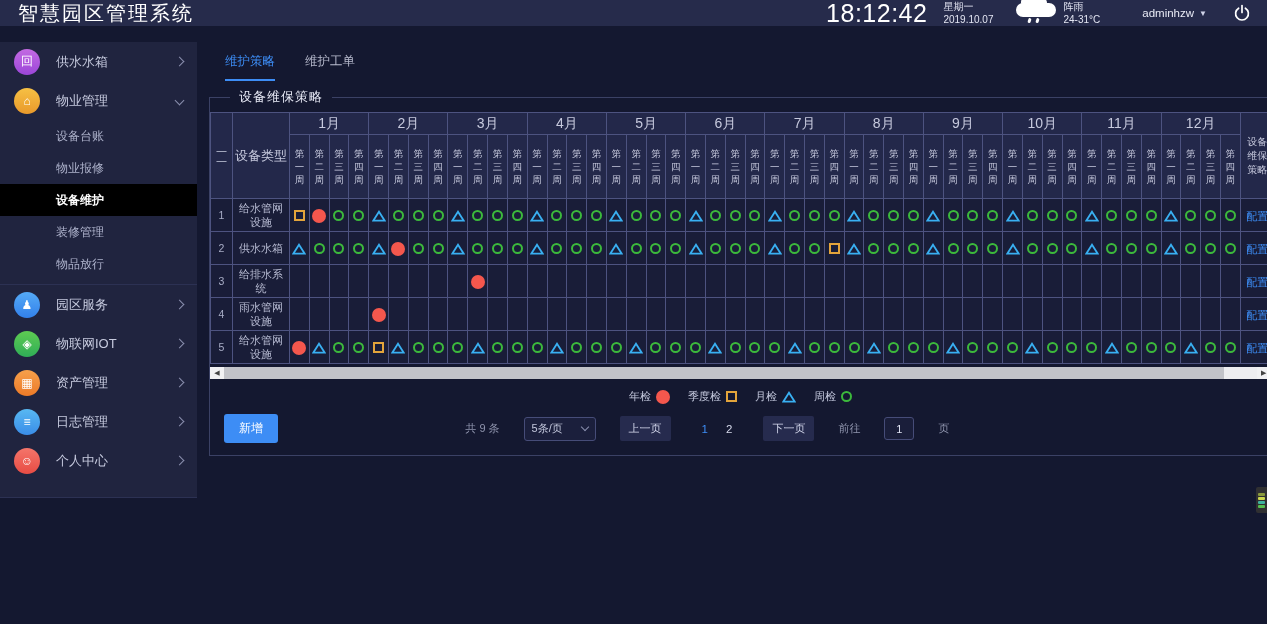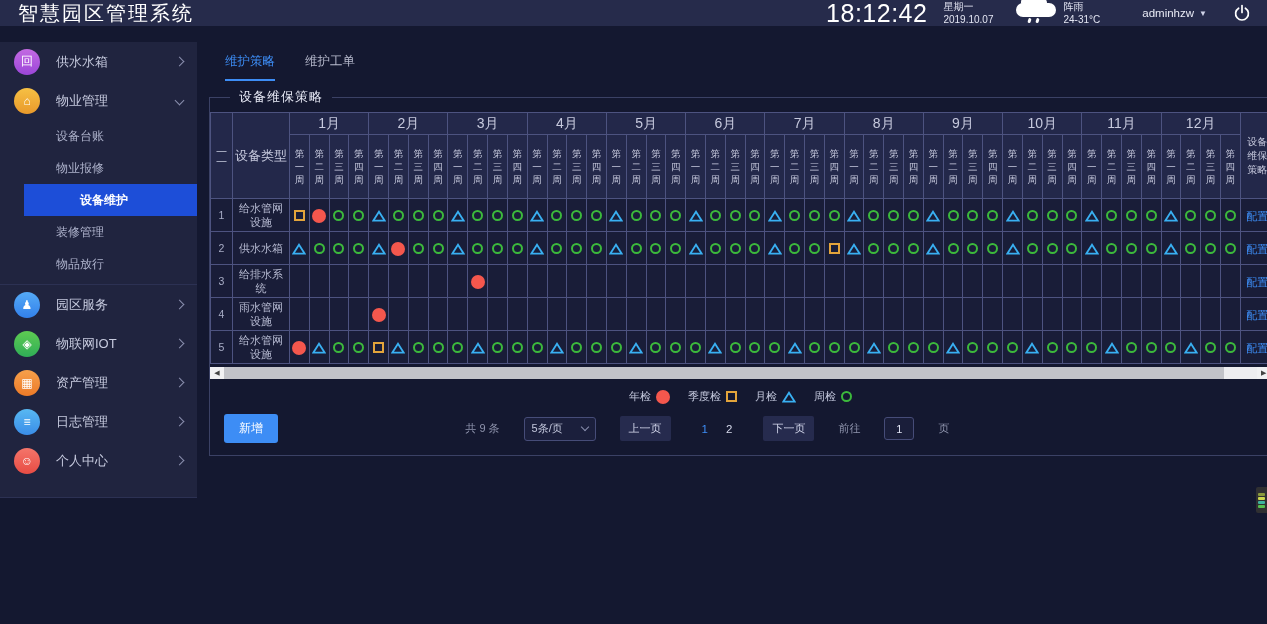--- a/index.html
+++ b/index.html
@@ -28,21 +28,21 @@
   
   .sidebar { position:absolute; top:42px; left:0; width:197px; height:456px; background:#20243f; border-bottom:1px solid #2c3153; overflow:hidden; }
   .side-item { display:flex; align-items:center; height:39px; padding:0 14px; cursor:pointer; }
   .side-icon { width:26px; height:26px; border-radius:50%; display:flex; align-items:center; justify-content:center; color:#fff; font-size:12px; flex:0 0 26px; }
   .side-label { margin-left:16px; font-size:13px; color:#c6cade; }
   .chev { width:7px; height:7px; border-right:1.5px solid #8a8fae; border-bottom:1.5px solid #8a8fae; margin-left:auto; }
   .chev.right { transform:rotate(-45deg); }
   .chev.down { transform:rotate(45deg); }
   .side-sub-wrap { border-bottom:1px solid #2c3153; padding-bottom:4px; }
   .side-sub { height:32px; display:flex; align-items:center; padding-left:56px; font-size:12px; color:#aeb3cc; cursor:pointer; }
-  .side-sub.active { background:#1d4ed8; color:#ffffff; font-weight:bold;margin-left:24px; }
+  .side-sub.active { background:#000000; color:#ffffff; font-weight:bold; }
 
   
   .main { position:absolute; top:42px; left:197px; width:1070px; height:582px; }
   .tabs { display:flex; gap:30px; padding:11px 17px 0 28px; }
   .tab { font-size:12.5px; color:#b7bacd; padding-bottom:9px; cursor:pointer; border-bottom:2px solid transparent; }
   .tab.active { color:var(--accent); border-bottom-color:var(--accent); }
 
   fieldset.panel { margin:7px 12px 0 12px; border:1px solid #3b4165; padding:6px 0 0 0; position:relative; }
   fieldset.panel legend { margin-left:20px; padding:0 9px; font-size:13px; font-weight:normal; color:#e9ebf7; letter-spacing:1px; }
 

